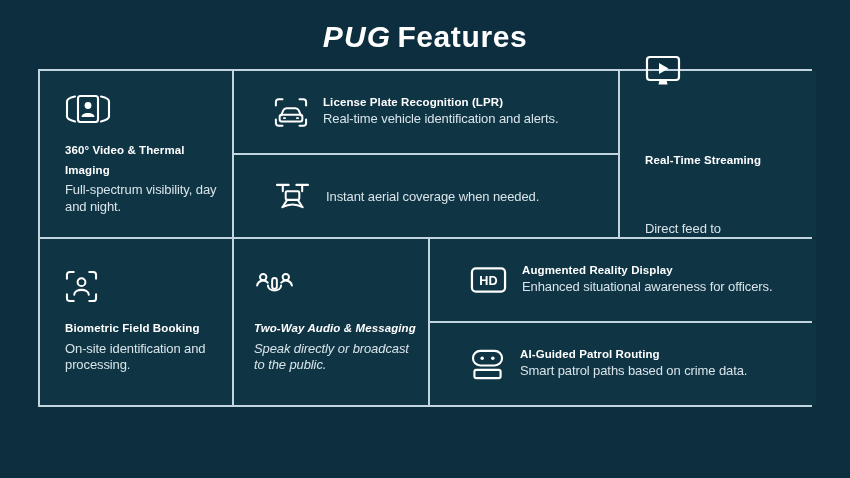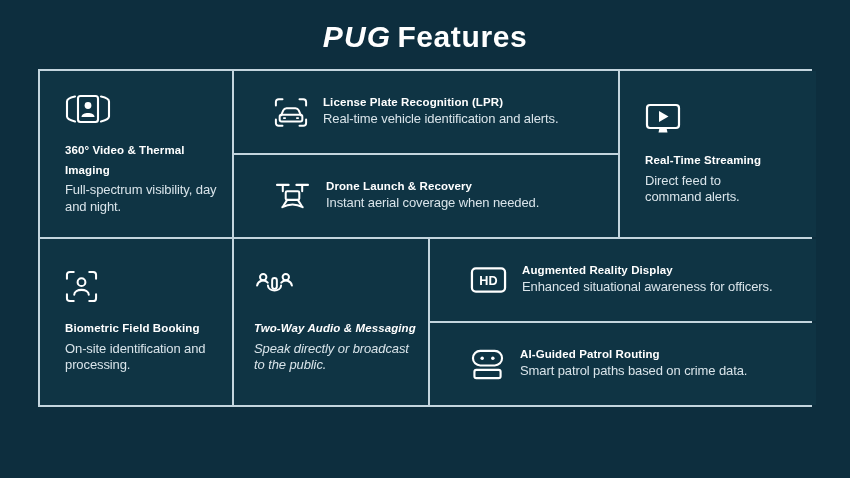--- a/index.html
+++ b/index.html
@@ -37,21 +37,21 @@
     grid-template-columns:192px 194px 188px 196px;
     grid-template-rows:repeat(4,82px);
     gap:2px;
     background:#c3d5de;
     border:2px solid #c3d5de;
   }
   .cell{background:#0f3444;box-sizing:border-box;}
   .c-video  {grid-area:1/1/3/2;}
   .c-lpr    {grid-area:1/2/2/4;}
   .c-drone  {grid-area:2/2/3/4;}
-  .c-stream {grid-area:1/4/3/5;}
+  .c-stream {grid-area:1/4/3/5;gap:48px;}
   .c-bio    {grid-area:3/1/5/2;}
   .c-audio  {grid-area:3/2/5/3;font-style:italic;}
   .c-ar     {grid-area:3/3/4/5;}
   .c-ai     {grid-area:4/3/5/5;}
 
   .corner{
     display:flex;flex-direction:column;justify-content:center;
     padding:0 12px 0 25px;
   }
   .corner .icon{margin-bottom:16px;}
@@ -129,21 +129,20 @@
         <svg width="37" height="31" viewBox="0 0 38 32" fill="none" stroke="#fff" stroke-width="2.1" stroke-linecap="round" stroke-linejoin="round">
           <path d="M3 4 L15 4 M9 4 L9 10.5"></path>
           <path d="M23 4 L35 4 M29 4 L29 10.5"></path>
           <rect x="12" y="10.5" width="14" height="9" rx="1.5"></rect>
           <path d="M13.5 19.5 L9.5 25.8"></path>
           <path d="M24.5 19.5 L28.5 25.8"></path>
           <path d="M8.5 27 Q19 21.5 29.5 27"></path>
         </svg>
       </span>
       <div>
-        <div class="title">Drone Launch &amp; Recovery</div>
         <div class="desc">Instant aerial coverage when needed.</div>
       </div>
     </div>
 
     <div class="cell corner c-stream">
       <span class="icon">
         <svg width="36" height="32" viewBox="0 0 36 32" fill="none" stroke="#fff" stroke-width="2.2" stroke-linecap="round" stroke-linejoin="round">
           <rect x="2" y="2" width="32" height="23" rx="3"></rect>
           <path d="M14 8 L23.5 13.5 L14 19 Z" fill="#fff" stroke="none"></path>
           <path d="M14.5 25 L13.5 29.6 L22.5 29.6 L21.5 25 Z" fill="#fff" stroke="none"></path>

